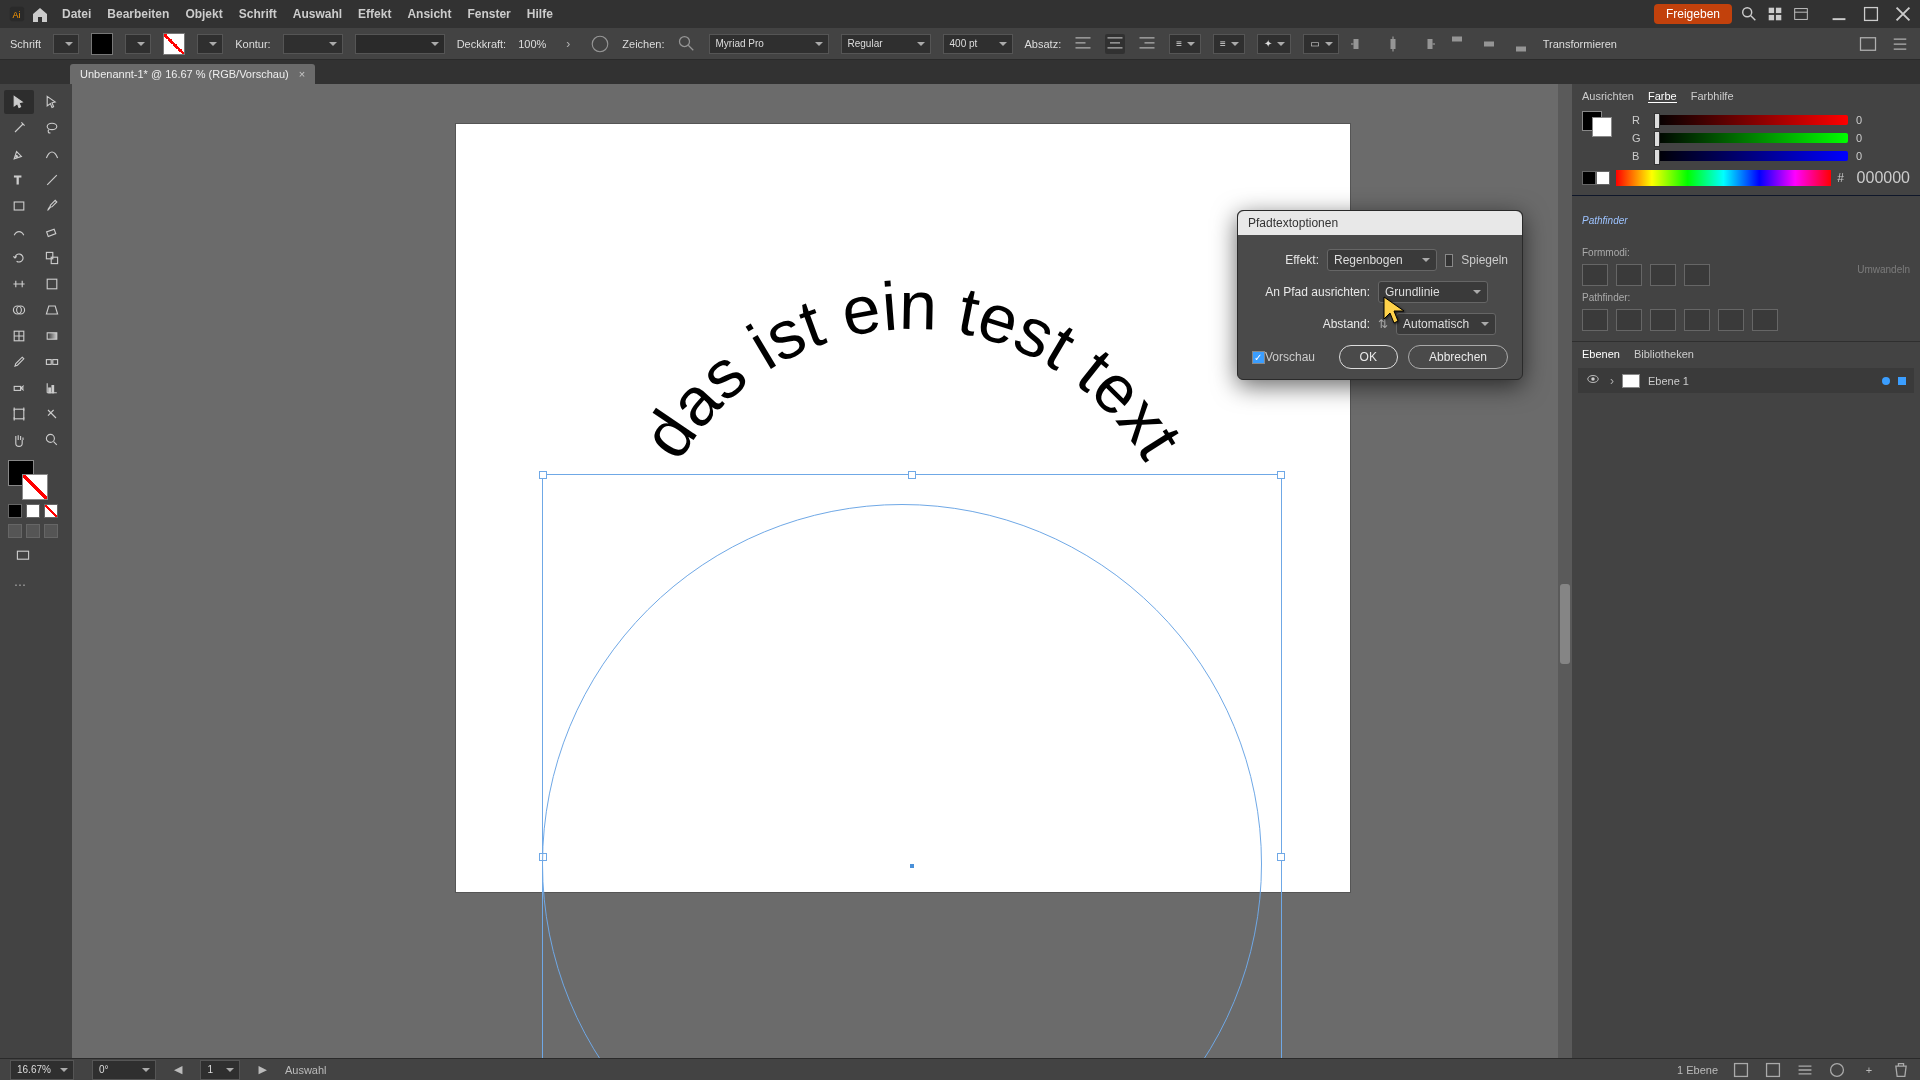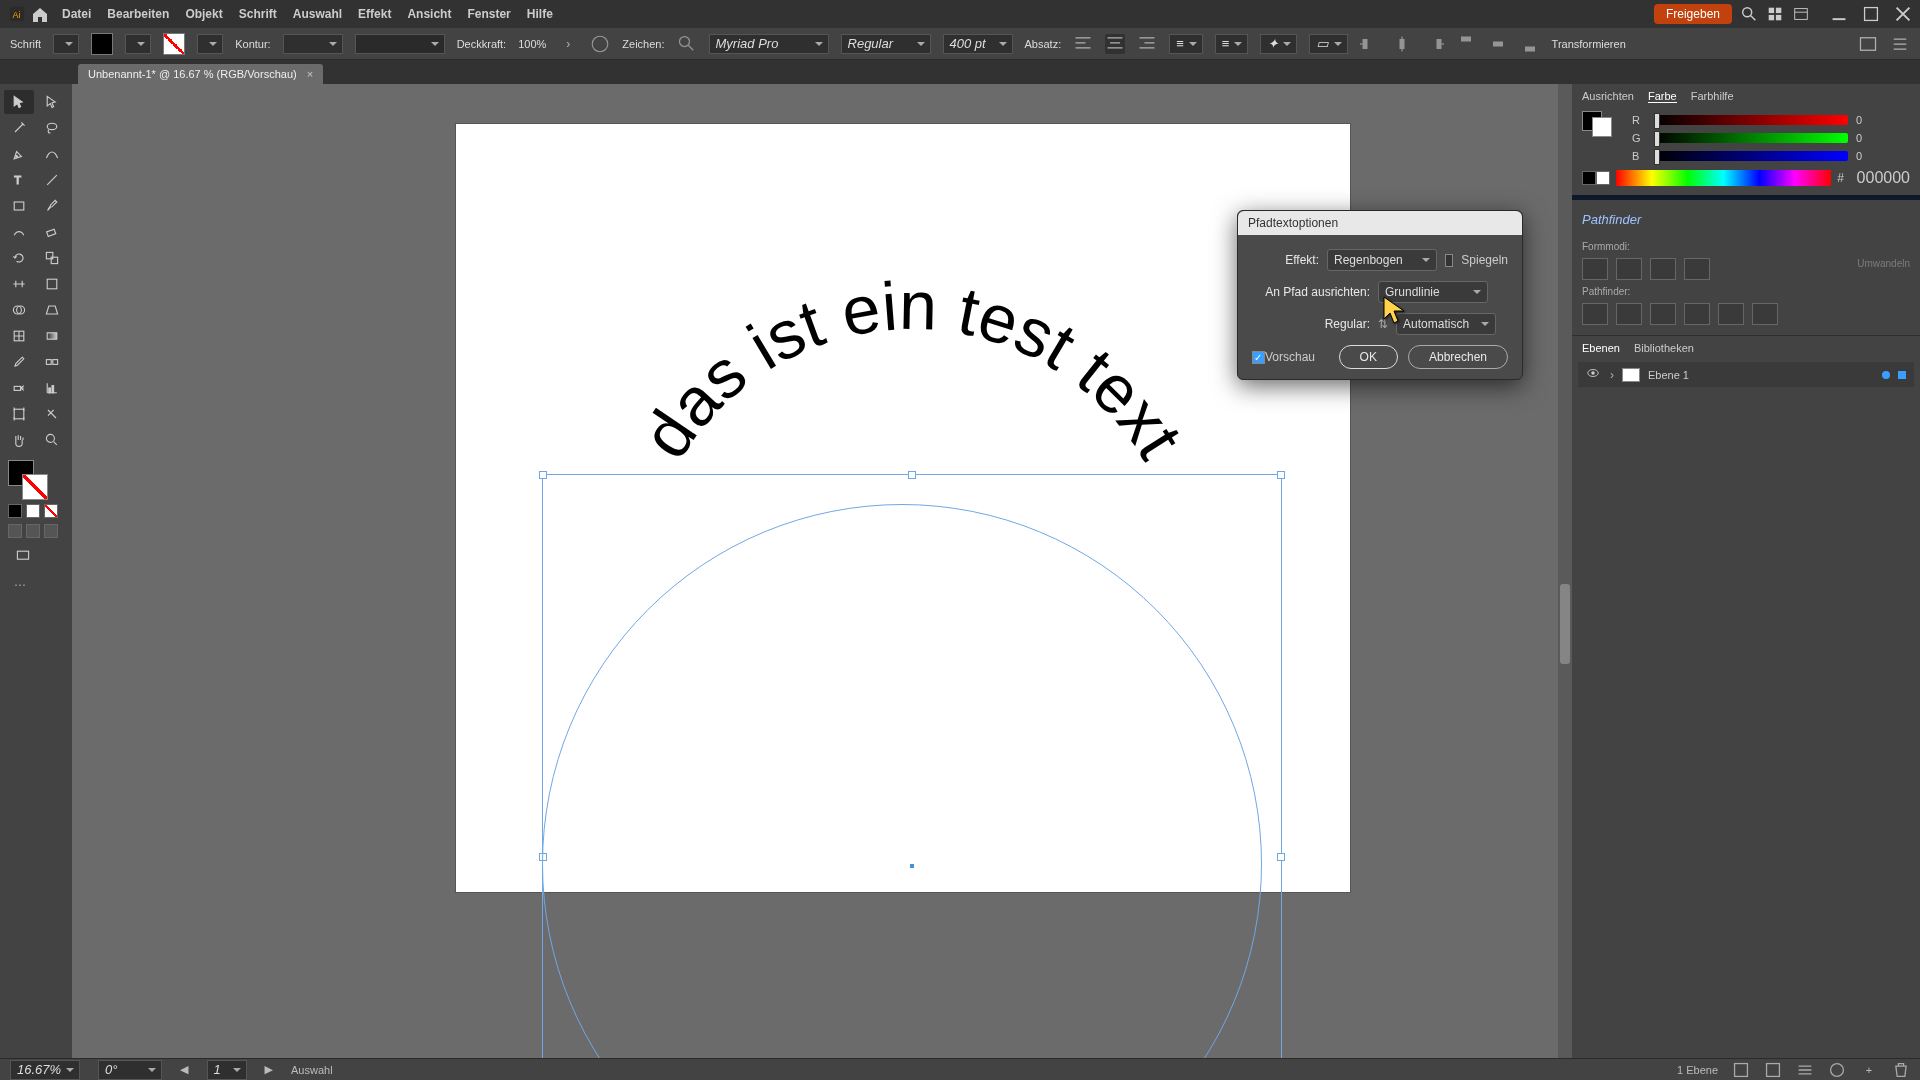--- a/index.html
+++ b/index.html
@@ -15,27 +15,27 @@
 .icon-sq { width:18px; height:18px; display:inline-flex; align-items:center; justify-content:center; }
 .win-ctrls { display:flex; gap:14px; margin-left:12px; }
 
 
 .ctrlbar { height:32px; background:#434343; display:flex; align-items:center; gap:12px; padding:0 10px; border-bottom:1px solid #2a2a2a; }
 .ctrlbar .label { font-size:11px; color:#ddd; }
 .swatch { width:22px; height:22px; border:1px solid #777; }
 .swatch.black { background:#000; }
 .swatch.none { background:#fff; position:relative; }
 .swatch.none::after{content:"";position:absolute;left:0;top:0;right:0;bottom:0;background:linear-gradient(to top right,transparent 45%,red 45%,red 55%,transparent 55%);}
-.dd { height:20px; background:#2f2f2f; border:1px solid #555; padding:0 18px 0 6px; font-size:13px; color:#ddd; position:relative; display:flex; align-items:center; min-width:50px;font-style:italic;}
+.dd { height:20px; background:#2f2f2f; border:1px solid #555; padding:0 18px 0 6px; font-size:10px; color:#ddd; position:relative; display:flex; align-items:center; min-width:50px;}
 .dd::after{content:"";position:absolute;right:5px;top:7px;border:4px solid transparent;border-top-color:#aaa;}
 .ctrl-icon { width:20px; height:20px; display:flex; align-items:center; justify-content:center; opacity:.8; }
 .ctrlbar .spacer { flex:1; }
 
 
-.doctab-row { height:24px; background:#323232; display:flex; align-items:flex-end; padding-left:70px;margin-left:8px; }
+.doctab-row { height:24px; background:#323232; display:flex; align-items:flex-end; padding-left:70px; }
 .doctab { background:#6b6b6b; color:#eee; padding:4px 10px; font-size:11px; display:flex; align-items:center; gap:10px; border-radius:3px 3px 0 0;}
 .doctab .x { opacity:.7; }
 
 
 .main { position:absolute; top:84px; bottom:22px; left:0; right:0; display:flex; }
 .toolcol { width:72px; background:#434343; padding:6px 4px; }
 .toolgrid { display:grid; grid-template-columns:1fr 1fr; gap:2px; }
 .tool { width:30px; height:24px; display:flex; align-items:center; justify-content:center; border-radius:2px; }
 .tool.active { background:#2d2d2d; }
 .tool svg { width:16px; height:16px; stroke:#ccc; fill:none; stroke-width:1.4; }
@@ -77,21 +77,21 @@
 .rgb-row .val{width:44px;text-align:left;}
 .hexrow{display:flex;align-items:center;gap:6px;padding:4px 10px;}
 .hexrow .spectrum{flex:1;height:16px;background:linear-gradient(to right,#f00,#ff0,#0f0,#0ff,#00f,#f0f,#f00);}
 .hexrow .hexval{font-size:16px;width:60px;text-align:right;}
 .mini-fill{width:30px;height:26px;position:relative;margin-right:4px;}
 .mini-fill .a{position:absolute;width:20px;height:20px;background:#000;border:1px solid #888;}
 .mini-fill .b{position:absolute;right:0;bottom:0;width:20px;height:20px;background:#fff;border:1px solid #888;}
 .bw-sw{display:flex;gap:0;}
 .bw-sw span{width:14px;height:14px;border:1px solid #666;}
 
-.section-hdr { padding:12px 10px; font-size:13px; font-style:italic; color:#9dc3ff; border-top:5px solid #0f172a; margin-top:4px;}
+.section-hdr { padding:19px 10px; font-size:10px; font-style:italic; color:#9dc3ff; border-top:1px solid #0f172a; margin-top:4px;}
 .pf-row { display:flex; gap:8px; padding:4px 10px; }
 .pf-row .pf { width:26px; height:22px; border:1px solid #666; background:#3a3a3a; }
 .sub-lbl{font-size:10px;color:#aaa;padding:2px 10px;}
 
 .layer-tabs{display:flex;gap:14px;padding:6px 10px;font-size:11px;border-top:1px solid #2f2f2f;margin-top:6px;}
 .layer-tabs span.active{color:#fff;}
 .layer-row{display:flex;align-items:center;gap:8px;padding:4px 8px;background:#3a3a3a;margin:2px 6px;}
 .layer-row .eye{width:16px;}
 .layer-row .sw{width:18px;height:14px;background:#fff;border:1px solid #888;}
 .layer-row .name{flex:1;font-size:11px;}
@@ -584,21 +584,21 @@
       <span class="lbl">Effekt:</span>
       <span class="dlg-dd">Regenbogen</span>
       <span class="chk"></span>
       <span>Spiegeln</span>
     </div>
     <div class="dlg-row">
       <span class="lbl">An Pfad ausrichten:</span>
       <span class="dlg-dd">Grundlinie</span>
     </div>
     <div class="dlg-row">
-      <span class="lbl">Regular:</span>
+      <span class="lbl">Abstand:</span>
       <span style="color:#aaa">⇅</span>
       <span class="dlg-dd" style="flex:0 0 100px">Automatisch</span>
     </div>
     <div class="dlg-btns">
       <div class="left">
         <span class="chk on"></span>
         <span>Vorschau</span>
       </div>
       <span class="btn primary">OK</span>
       <span class="btn">Abbrechen</span>

